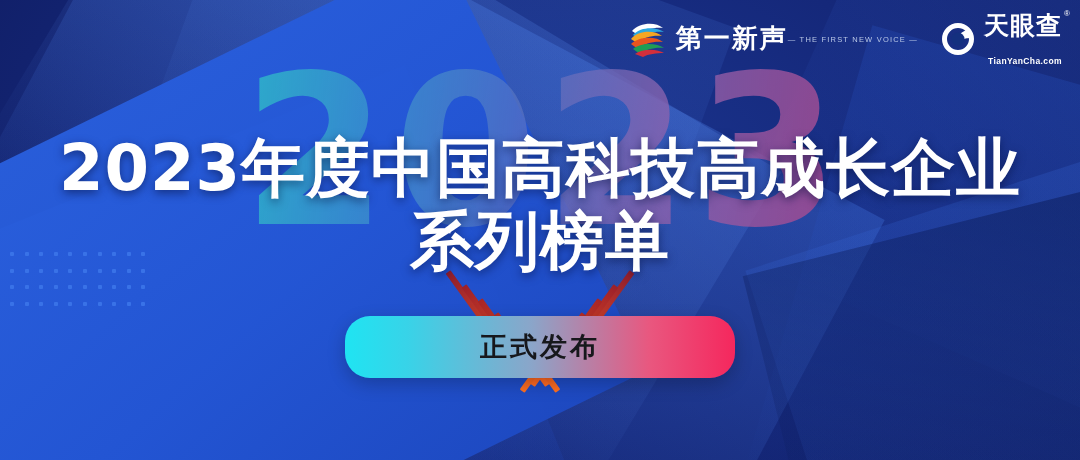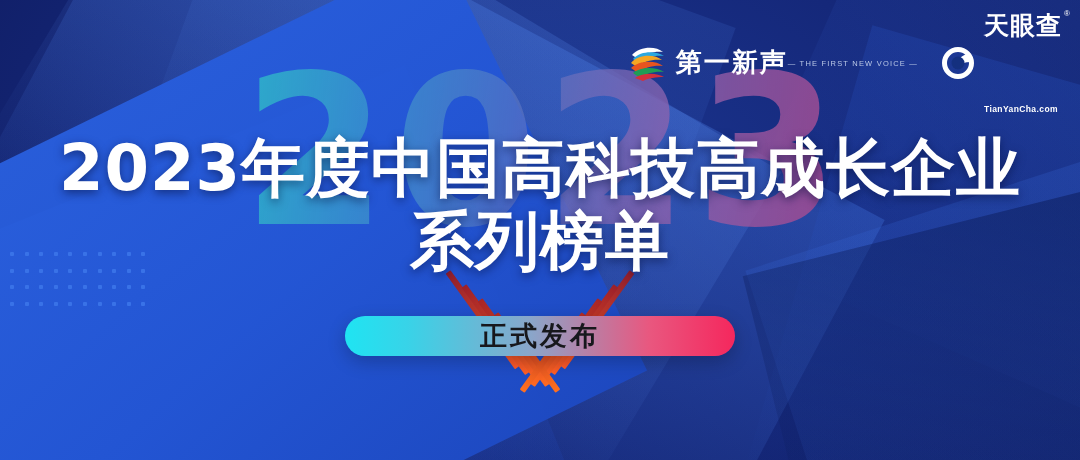--- a/index.html
+++ b/index.html
@@ -148,21 +148,21 @@
   .dyxs-cn{
     color:#fff;font-size:26px;font-weight:bold;letter-spacing:2px;
     line-height:1.05;white-space:nowrap;
   }
   .dyxs-en{
     color:#b9c7e6;font-size:7.5px;letter-spacing:1.2px;white-space:nowrap;
     margin-top:1px;
   }
 
   .mark-tyc{width:36px;height:36px;flex:0 0 auto;}
-  .tyc-text{display:flex;flex-direction:column;align-items:flex-start;gap:48px;}
+  .tyc-text{display:flex;flex-direction:column;align-items:flex-end;}
   .tyc-cn{
     color:#fff;font-size:25px;font-weight:bold;letter-spacing:1px;
     line-height:1.05;white-space:nowrap;position:relative;
   }
   .tyc-tm{
     position:absolute;right:-9px;top:-2px;font-size:8px;font-weight:normal;color:#fff;
   }
   .tyc-en{
     color:#ffffff;font-size:8.5px;font-weight:bold;letter-spacing:.4px;
     white-space:nowrap;margin-top:18px;
@@ -183,21 +183,21 @@
     text-shadow:0 3px 10px rgba(5,15,60,.55);
     white-space:nowrap;
   }
 
   
   .pill-wrap{
     position:absolute;left:50%;top:316px;transform:translateX(-50%);
     z-index:7;
   }
   .pill{
-    width:390px;height:40px;border-radius:25px;
+    width:390px;height:62px;border-radius:25px;
     background:linear-gradient(90deg,#1fe4f2 0%,#38d3e8 16%,#8ba5c9 48%,#e9577f 78%,#f5275d 100%);
     display:flex;align-items:center;justify-content:center;
     box-shadow:0 6px 18px rgba(0,0,0,.22);
     cursor:pointer;
   }
   .pill-label{
     font-family:"DejaVu Sans","Liberation Sans",sans-serif;
     font-size:27px;font-weight:bold;color:#17181c;letter-spacing:3px;
   }
 </style>

